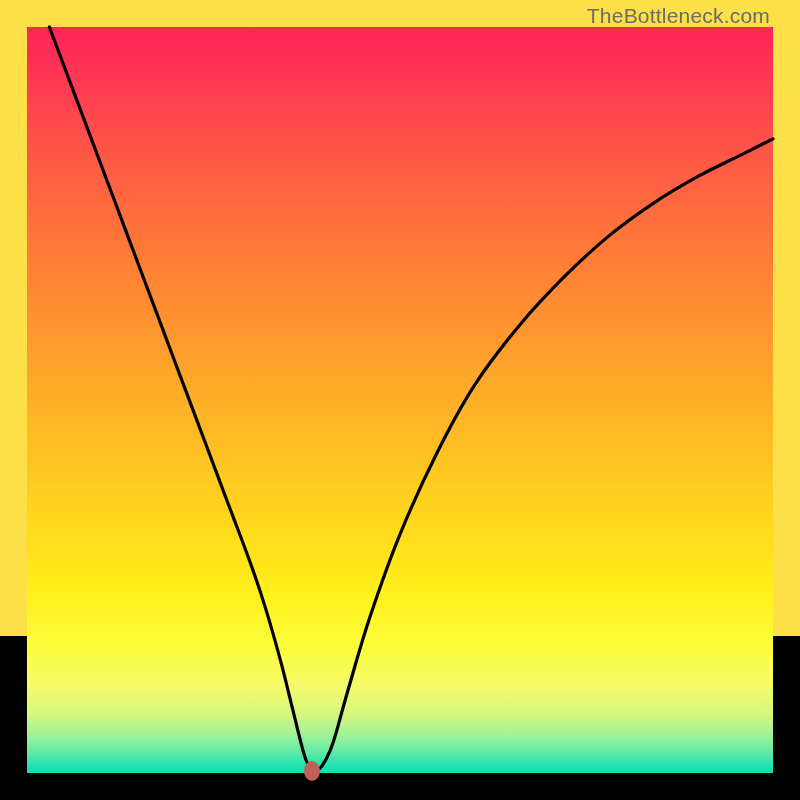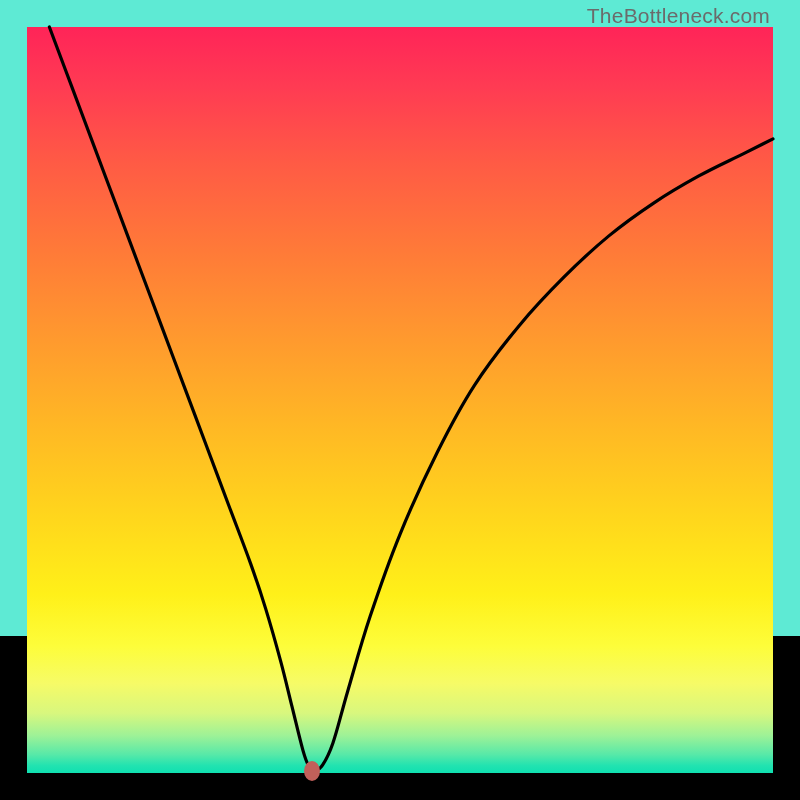--- a/index.html
+++ b/index.html
@@ -8,21 +8,21 @@
     width: 800px;
     height: 800px;
     overflow: hidden;
     background: #000;
     font-family: Arial, Helvetica, sans-serif;
   }
   .stage {
     position: relative;
     width: 800px;
     height: 636px;
-    background: #5eead4;
+    background: #fde047;
   }
   .plot-area {
     position: absolute;
     left: 27px;
     top: 27px;
     width: 746px;
     height: 746px;
     
     background: linear-gradient(to bottom,
       #ff2458 0%,

